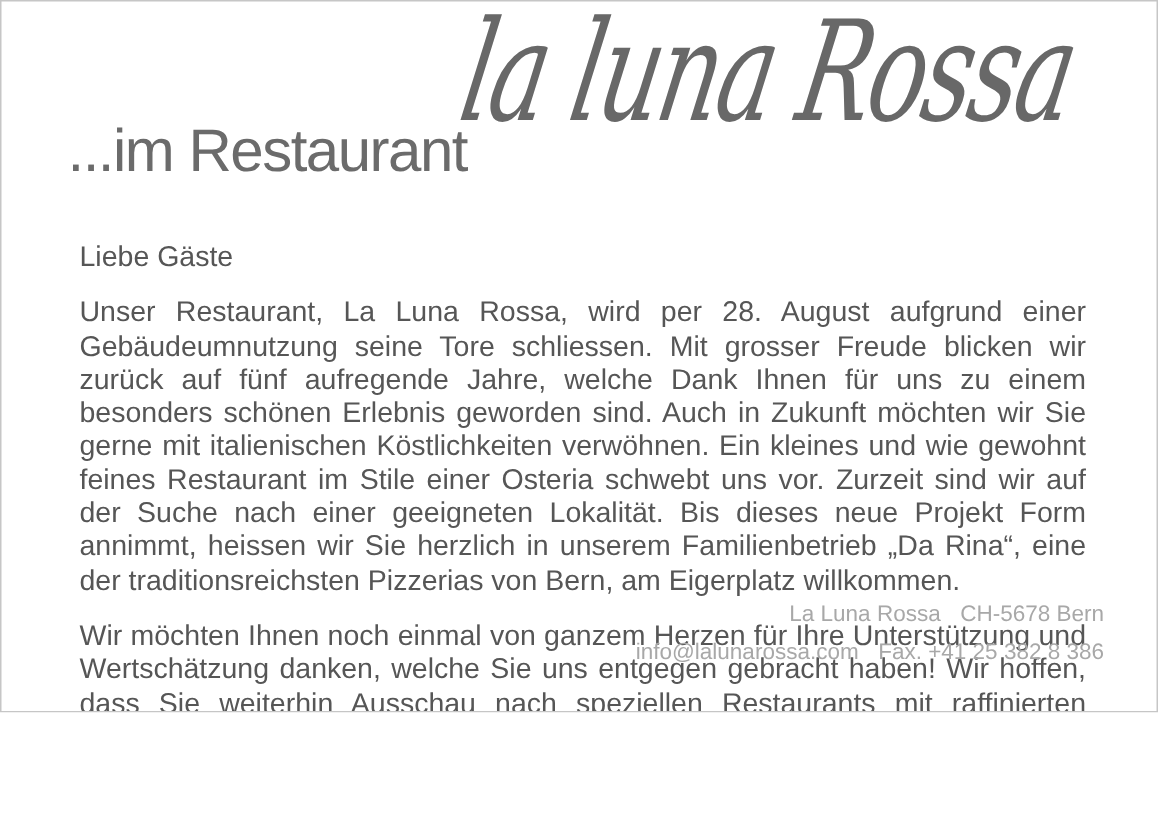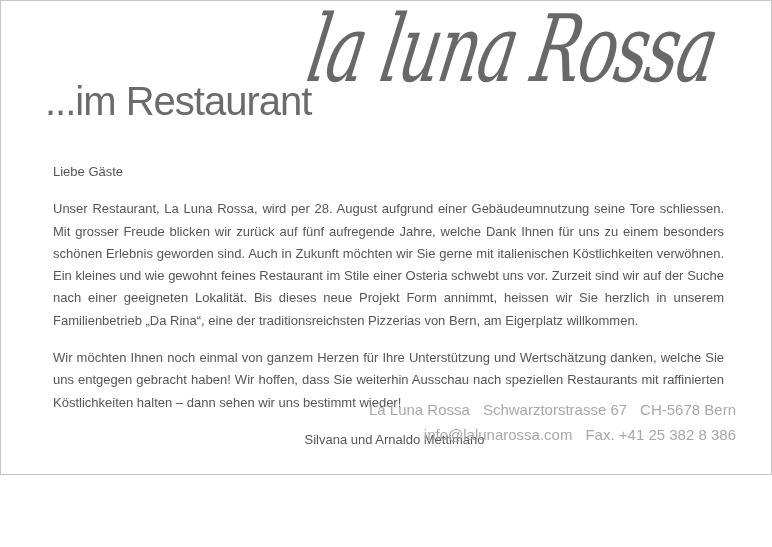--- a/index.html
+++ b/index.html
@@ -41,21 +41,21 @@
     white-space: nowrap;
     transform: skewX(-10deg) scaleY(1.45);
     transform-origin: left 70%;
     letter-spacing: -2px;
   }
   .letter-body {
     position: absolute;
     left: 52px;
     right: 35px;
     top: 160px;
-    font-size: 13px;
+    font-size: 19px;
     line-height: 22.3px;
     color: var(--body_text, #565656);
   }
   .salutation { margin: 0 0 15px 0; text-align: left; }
   .para { margin: 0 12px 15px 0; text-align: justify; }
   .signature { margin: 0; text-align: center; }
   .footer {
     position: absolute;
     right: 35px;
     bottom: 27px;
@@ -84,21 +84,20 @@
   <main class="letter-body">
     <p class="salutation">Liebe Gäste</p>
     <p class="para">Unser Restaurant, La Luna Rossa, wird per 28. August aufgrund einer Gebäudeumnutzung seine Tore schliessen. Mit grosser Freude blicken wir zurück auf fünf aufregende Jahre, welche Dank Ihnen für uns zu einem besonders schönen Erlebnis geworden sind. Auch in Zukunft möchten wir Sie gerne mit italienischen Köstlichkeiten verwöhnen. Ein kleines und wie gewohnt feines Restaurant im Stile einer Osteria schwebt uns vor. Zurzeit sind wir auf der Suche nach einer geeigneten Lokalität. Bis dieses neue Projekt Form annimmt, heissen wir Sie herzlich in unserem Familienbetrieb „Da Rina“, eine der traditionsreichsten Pizzerias von Bern, am Eigerplatz willkommen.</p>
     <p class="para">Wir möchten Ihnen noch einmal von ganzem Herzen für Ihre Unterstützung und Wertschätzung danken, welche Sie uns entgegen gebracht haben! Wir hoffen, dass Sie weiterhin Ausschau nach speziellen Restaurants mit raffinierten Köstlichkeiten halten – dann sehen wir uns bestimmt wieder!</p>
     <p class="signature">Silvana und Arnaldo Mettimano</p>
   </main>
 
   <footer class="footer">
     <div class="footer-line">
       <span>La Luna Rossa</span>
-      <span>Schwarztorstrasse 67</span>
       <span>CH-5678 Bern</span>
     </div>
     <div class="footer-line footer-line-2">
       <span>info@lalunarossa.com</span>
       <span>Fax. +41 25 382 8 386</span>
     </div>
   </footer>
 
 </div>
 

